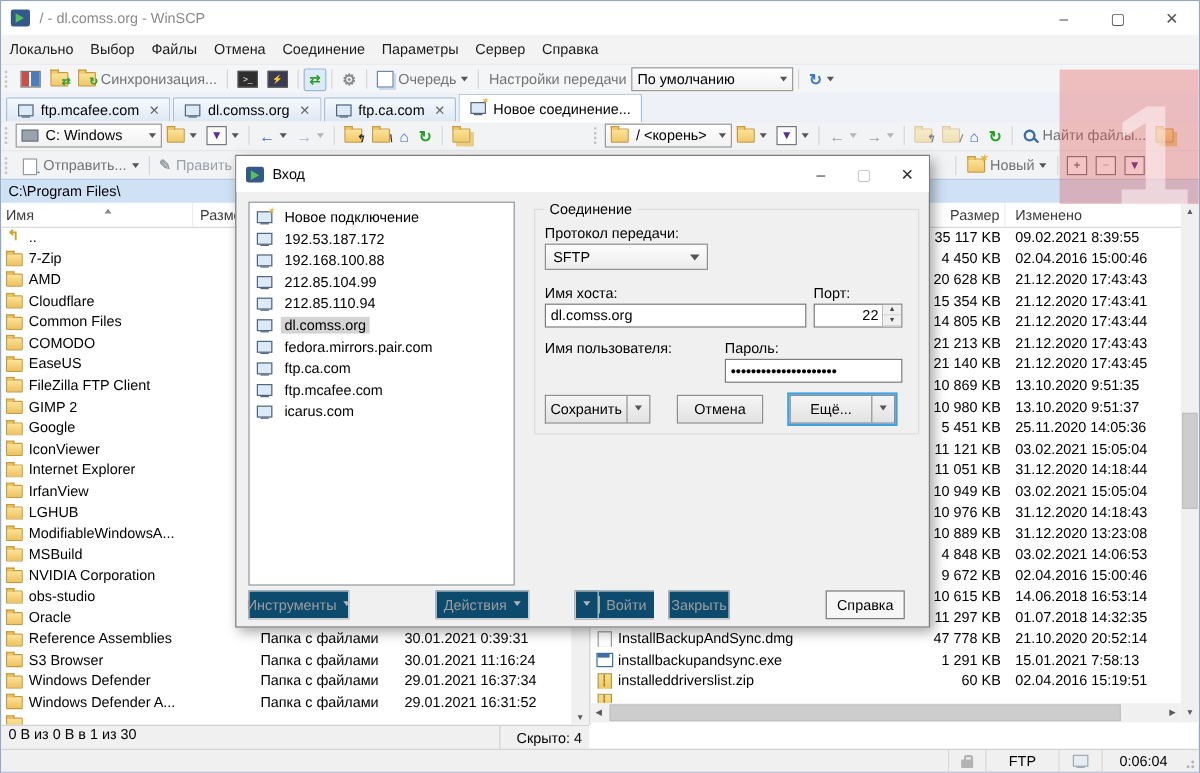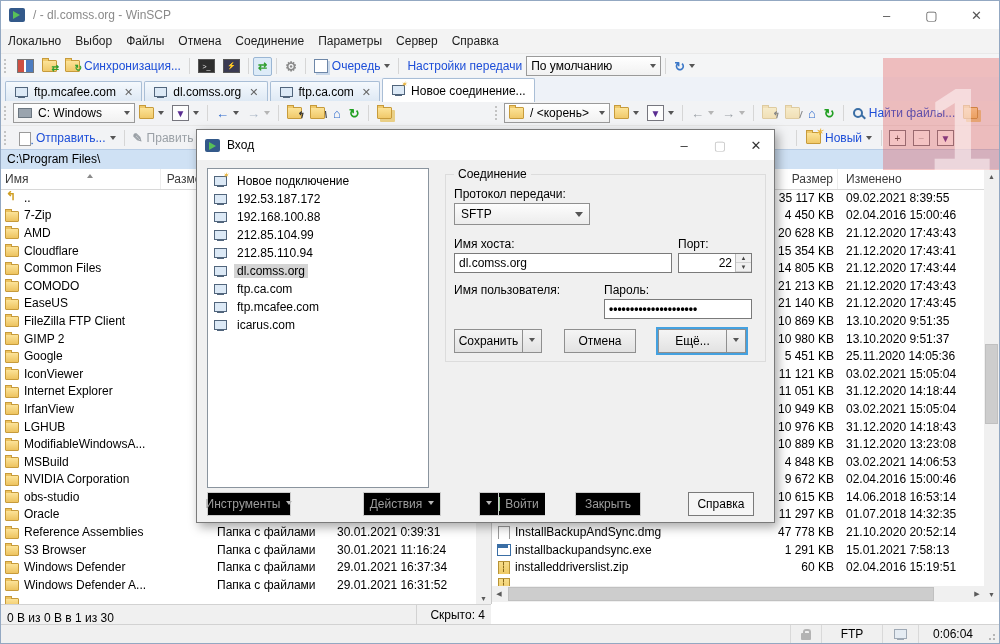--- a/index.html
+++ b/index.html
@@ -11,21 +11,21 @@
 
   
   .titlebar{left:0;top:0;right:0;height:28px;background:#fff;display:flex;align-items:center;padding-left:8px}
   .title-text{color:#8a8a8a;margin-left:8px}
   .wbtns{margin-left:auto;display:flex;height:100%}
   .wbtn{width:45px;height:100%;display:flex;align-items:center;justify-content:center;color:#555;font-size:13px}
   .menubar{left:0;top:28px;right:0;height:24px;background:#f3f3f3;display:flex;align-items:center}
   .menu-item{padding:3px 7px;color:#1c1c1c}
   .toolbar{left:0;top:52px;right:0;height:24px;background:#f4f5f6;border-top:1px solid #e9e9e9;display:flex;align-items:center}
   .tbtn{display:flex;align-items:center;gap:4px;padding:2px 4px;border-radius:2px}
-  .tlabel{color:#1d4ed8;white-space:nowrap}
+  .tlabel{color:#737373;white-space:nowrap}
   .combo{background:linear-gradient(#ffffff,#f1f1f1);border:1px solid #9a9a9a;height:18px;display:flex;align-items:center;
          padding:0 4px;gap:6px;white-space:nowrap;overflow:hidden}
   .tri{width:0;height:0;border:3px solid transparent;border-top:4px solid #555;margin-top:3px;flex:none}
   .tri.dis{border-top-color:#b5b5b5}
 
   
   .tabbar{left:0;top:76px;right:0;height:24px;background:#eef2f8;border-bottom:1px solid #c9d5e4;display:flex;align-items:flex-end;padding-left:4px}
   .tab{height:20px;display:flex;align-items:center;gap:5px;padding:0 8px;background:linear-gradient(#f5f9fd,#dde8f4);
        border:1px solid #a9bed6;border-bottom:none;border-radius:2px 2px 0 0;margin-right:2px;position:relative;top:1px;white-space:nowrap}
   .tab.active{background:#fff;height:23px;z-index:3}
@@ -60,21 +60,21 @@
 
   
   .sb{background:#f0f0f0;z-index:6}
   .sb .arr{position:absolute;color:#5a5a5a;font-size:7px;width:100%;text-align:center}
   .lvscroll{left:475px;top:188px;width:15px;height:415px}
   .rvscroll{right:0;top:168px;width:15px;height:433px}
   .rhscroll{left:491px;top:585px;height:16px;right:15px}
   .thumb{position:absolute;background:#cdcdcd;border:1px solid #c0c0c0}
 
   
-  .statusrow{top:603px;height:20px;background:#f0f0f0;border-top:1px solid #d2d2d2;display:flex;align-items:flex-end}
+  .statusrow{top:603px;height:20px;background:#f0f0f0;border-top:1px solid #d2d2d2;display:flex;align-items:flex-start}
   .lstatus{left:0;width:490px}
   .rstatus{left:491px;right:0}
   .stext{padding:0 6px;white-space:nowrap}
   .sseg{margin-left:auto;border-left:1px solid #d2d2d2;height:100%;display:flex;align-items:center;justify-content:flex-end;padding:0 6px;min-width:62px}
   .bottombar{left:0;top:623px;right:0;bottom:0;background:#f0f0f0;border-top:1px solid #d2d2d2;display:flex;align-items:center}
   .bcell{border-left:1px solid #d9d9d9;height:100%;display:flex;align-items:center;justify-content:center;padding:0 10px;gap:4px}
   .gripcorner{width:12px;height:100%;background:
      radial-gradient(circle at 3px 14px,#b5b5b5 1px,transparent 1.5px),
      radial-gradient(circle at 7px 10px,#b5b5b5 1px,transparent 1.5px),
      radial-gradient(circle at 7px 14px,#b5b5b5 1px,transparent 1.5px)}
@@ -96,21 +96,21 @@
           font-size:12px;padding:0 4px;box-sizing:border-box}
   .gcombo{position:absolute;height:22px;border:1px solid #8f8f8f;background:linear-gradient(#fdfdfd,#ececec);
           display:flex;align-items:center;padding:0 6px;box-sizing:border-box}
   .chev{margin-left:auto;width:0;height:0;border:4px solid transparent;border-top:5px solid #555;margin-top:4px}
   .spin{position:absolute;height:20px;border:1px solid #7a7a7a;background:#fff;display:flex;box-sizing:border-box}
   .spin .val{flex:1;text-align:right;padding:2px 3px 0 0}
   .spin .updown{width:15px;border-left:1px solid #bcbcbc;display:flex;flex-direction:column}
   .spin .updown div{flex:1;background:#f0f0f0;display:flex;align-items:center;justify-content:center;font-size:6px;color:#444;border-bottom:1px solid #d0d0d0}
   .btn{display:flex;align-items:center;justify-content:center;background:linear-gradient(#f5f5f5,#e2e2e2);
        border:1px solid #8f8f8f;box-sizing:border-box;white-space:nowrap}
-  .btn.dis{background:#000000;border-color:#cccccc;color:#9d9d9d}
+  .btn.dis{background:#0c4a6e;border-color:#cccccc;color:#9d9d9d}
   .split{position:absolute;display:flex}
   .split .main{border-right:none}
   .split .darr{width:20px}
   .focused{outline:2px solid #44a1e0;outline-offset:0}
   .dlg-footer .btn{position:absolute;height:24px}
 
   
   .watermark{right:0;top:57px;width:116px;height:112px;background:rgba(226,83,83,.34);z-index:99;pointer-events:none;overflow:hidden}
   .watermark .one{position:absolute;right:6px;bottom:-16px;font-size:118px;font-weight:bold;line-height:112px;color:rgba(255,245,245,.55)}
 
@@ -945,20 +945,24 @@
           <div class="sess">
             <span class="fic fic-monitor"><i class="spark">✶</i></span>
             <span class="lbl">212.85.110.94</span>
           </div>
 
           <div class="sess selected">
             <span class="fic fic-monitor"><i class="spark">✶</i></span>
             <span class="lbl">dl.comss.org</span>
           </div>
 
+          <div class="sess">
+            <span class="fic fic-monitor"><i class="spark">✶</i></span>
+            <span class="lbl">fedora.mirrors.pair.com</span>
+          </div>
 
           <div class="sess">
             <span class="fic fic-monitor"><i class="spark">✶</i></span>
             <span class="lbl">ftp.ca.com</span>
           </div>
 
           <div class="sess">
             <span class="fic fic-monitor"><i class="spark">✶</i></span>
             <span class="lbl">ftp.mcafee.com</span>
           </div>
@@ -1015,21 +1019,21 @@
           </span>
         <span class="split" style="left:282px;top:332px">
           <span class="btn dis main" style="width:66px;height:24px;gap:5px">
               <span class="ic" style="width:12px;height:12px;border:1px solid #8fbf8f;background:#eaf5ea;color:#57a857;font-size:9px;font-weight:bold;display:inline-flex;align-items:center;justify-content:center">→</span>
               <span>Войти</span>
             </span>
           <span class="btn dis darr" style="height:24px">
               <span class="tri dis" style="margin:0"></span>
             </span>
         </span>
-        <span class="btn dis" style="left:378px;top:332px;width:66px">Закрыть</span>
+        <span class="btn dis" style="left:360px;top:332px;width:51px">Закрыть</span>
         <span class="btn" style="left:491px;top:332px;width:66px;background:#f6f6f6;border-color:#7a7a7a">Справка</span>
       </div>
     </div>
   </div>
 
   <div class="abs watermark">
     <span class="one">1</span>
   </div>
 
 </div>

